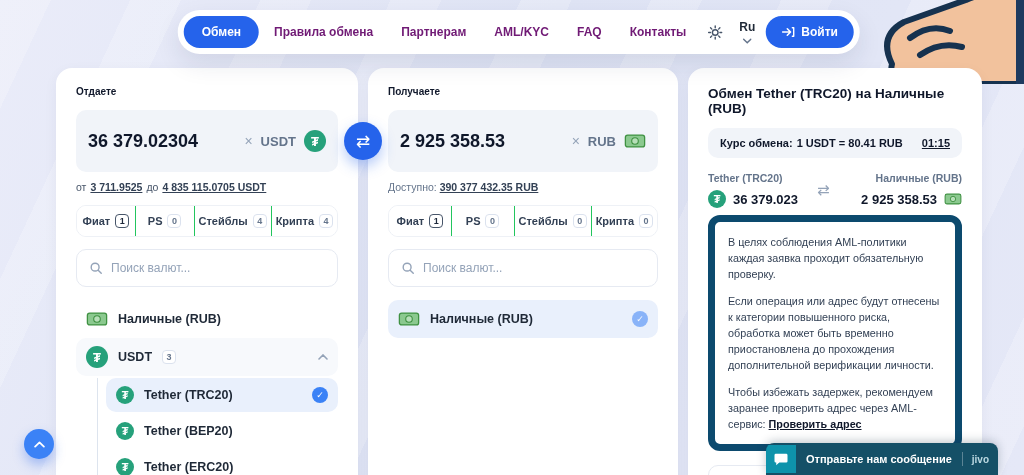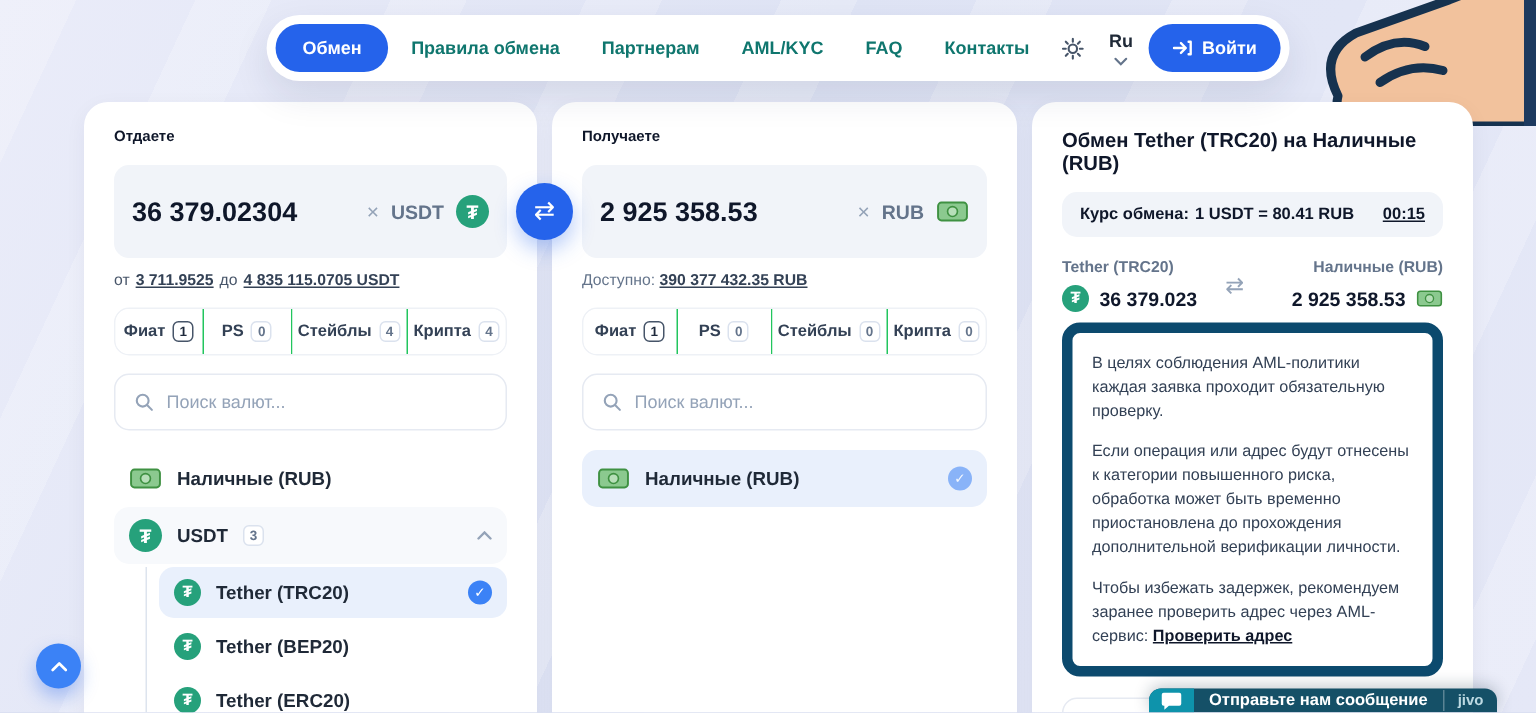--- a/index.html
+++ b/index.html
@@ -8,21 +8,21 @@
 
   .page { position:relative; width:1024px; height:475px; overflow:hidden;
           background: linear-gradient(115deg,#eaecf9 0%,#dfe4f5 45%,#e5e8f7 100%); margin:0 auto; }
   .page::before { content:""; position:absolute; inset:0; pointer-events:none;
           background: repeating-linear-gradient(115deg, rgba(255,255,255,.22) 0 46px, rgba(255,255,255,0) 46px 118px); }
 
   
   .topnav { position:absolute; top:10px; left:50%; transform:translateX(-49%); z-index:5;
             background:#fff; border-radius:24px; height:44px; display:flex; align-items:center;
             padding:5px 6px 5px 6px; gap:2px; box-shadow:0 10px 24px rgba(30,41,78,.10); white-space:nowrap; }
-  .nav-item { font-size:12px; color:#0f766e; font-weight:600; padding:9px 13px; border-radius:20px; cursor:pointer; text-decoration:none; }
+  .nav-item { font-size:12px; color:#701a75; font-weight:600; padding:9px 13px; border-radius:20px; cursor:pointer; text-decoration:none; }
   .nav-item.active { background:#2563eb; color:#fff; padding:9px 18px; }
   .icon-btn { width:28px; height:28px; display:flex; align-items:center; justify-content:center; color:#475569; cursor:pointer; }
   .lang { display:flex; align-items:center; gap:4px; font-size:12px; font-weight:600; color:#1f2937; padding:0 8px; cursor:pointer;flex-direction:column; }
   .login-btn { display:flex; align-items:center; gap:7px; background:#2563eb; color:#fff; border:none; cursor:pointer;
                font-size:12px; font-weight:700; padding:9px 16px; border-radius:19px; font-family:inherit; }
 
   
   .hand { position:absolute; top:-8px; right:-14px; z-index:1; }
 
   
@@ -105,21 +105,21 @@
   .field { margin-top:14px; border:1px solid #e6eaf2; border-radius:10px; height:44px;
            display:flex; align-items:center; padding:0 14px; gap:8px; }
   .field input { border:none; outline:none; flex:1; font-size:12.5px; color:#334155; font-family:inherit; background:transparent; }
   .field input::placeholder { color:#94a3b8; }
   .field .at { color:#94a3b8; font-size:15px; font-weight:600; }
 
   
   .scroll-top { position:absolute; left:24px; bottom:16px; width:30px; height:30px; border-radius:50%; z-index:7;
                 background:#3b82f6; border:none; cursor:pointer; display:flex; align-items:center; justify-content:center;
                 box-shadow:0 6px 12px rgba(37,99,235,.35); }
-  .chat { position:absolute; right:26px; bottom:0; z-index:7; display:flex; align-items:center; height:16px;
+  .chat { position:absolute; right:26px; bottom:0; z-index:7; display:flex; align-items:center; height:32px;
           background:#155067; border-radius:8px 8px 0 0; overflow:hidden; cursor:pointer;
           box-shadow:0 -2px 10px rgba(15,40,60,.25); }
   .chat-icon { width:30px; height:28px; background:#0e93ab; display:flex; align-items:center; justify-content:center; flex:none; }
   .chat-text { color:#fff; font-size:11px; font-weight:700; padding:0 10px; }
   .chat-sep { width:1px; height:14px; background:rgba(255,255,255,.3); }
   .chat-brand { color:#bcd9e2; font-size:10px; font-weight:700; padding:0 9px; }
 </style>
 </head>
 <body>
 
@@ -318,21 +318,21 @@
         </div>
       </div>
     </section>
 
     <section class="card card-details">
       <h2 class="card-title" style="font-size:13.5px;">Обмен Tether (TRC20) на Наличные (RUB)</h2>
 
       <div class="rate-bar">
         <span class="lbl">Курс обмена:</span>
         <span class="val">1 USDT = 80.41 RUB</span>
-        <span class="timer">00:15</span>
+        <span class="timer">01:15</span>
       </div>
 
       <div class="pair">
         <div class="pair-col">
           <span class="pair-name">Tether (TRC20)</span>
           <span class="pair-amount">
             <span class="coin tether sm">
                 <span>₮</span>
               </span>
             <span>36 379.023</span>

